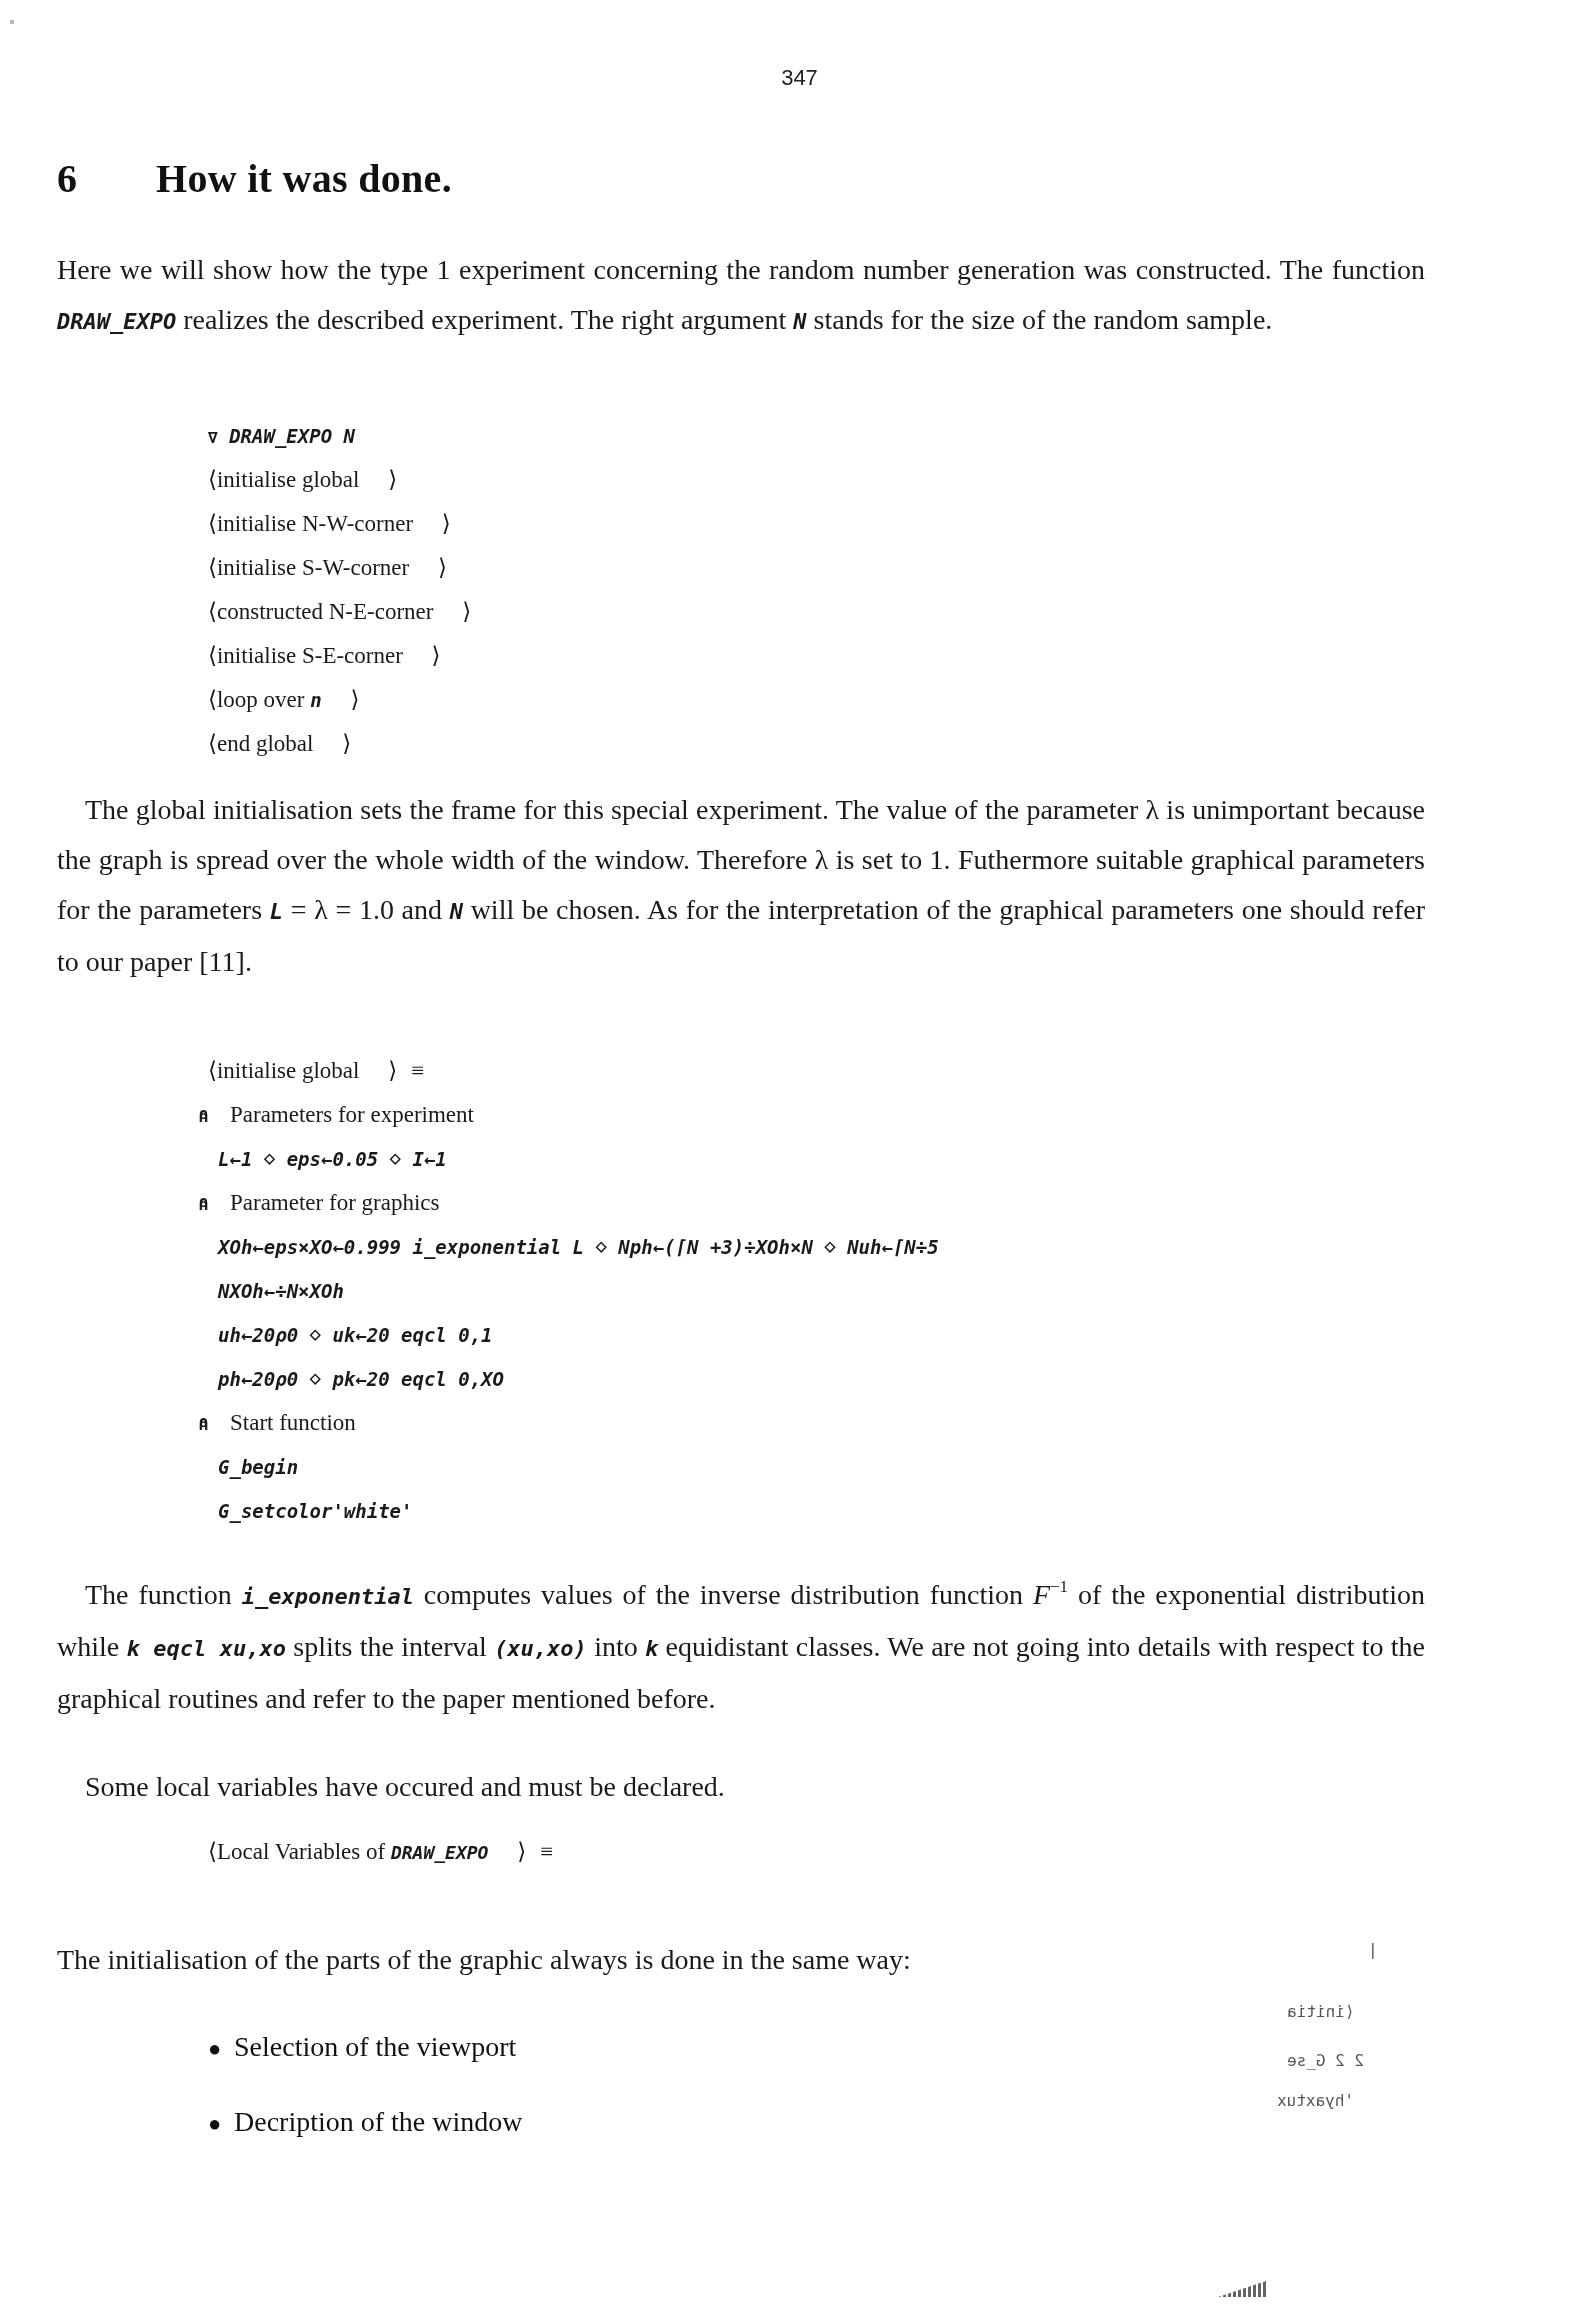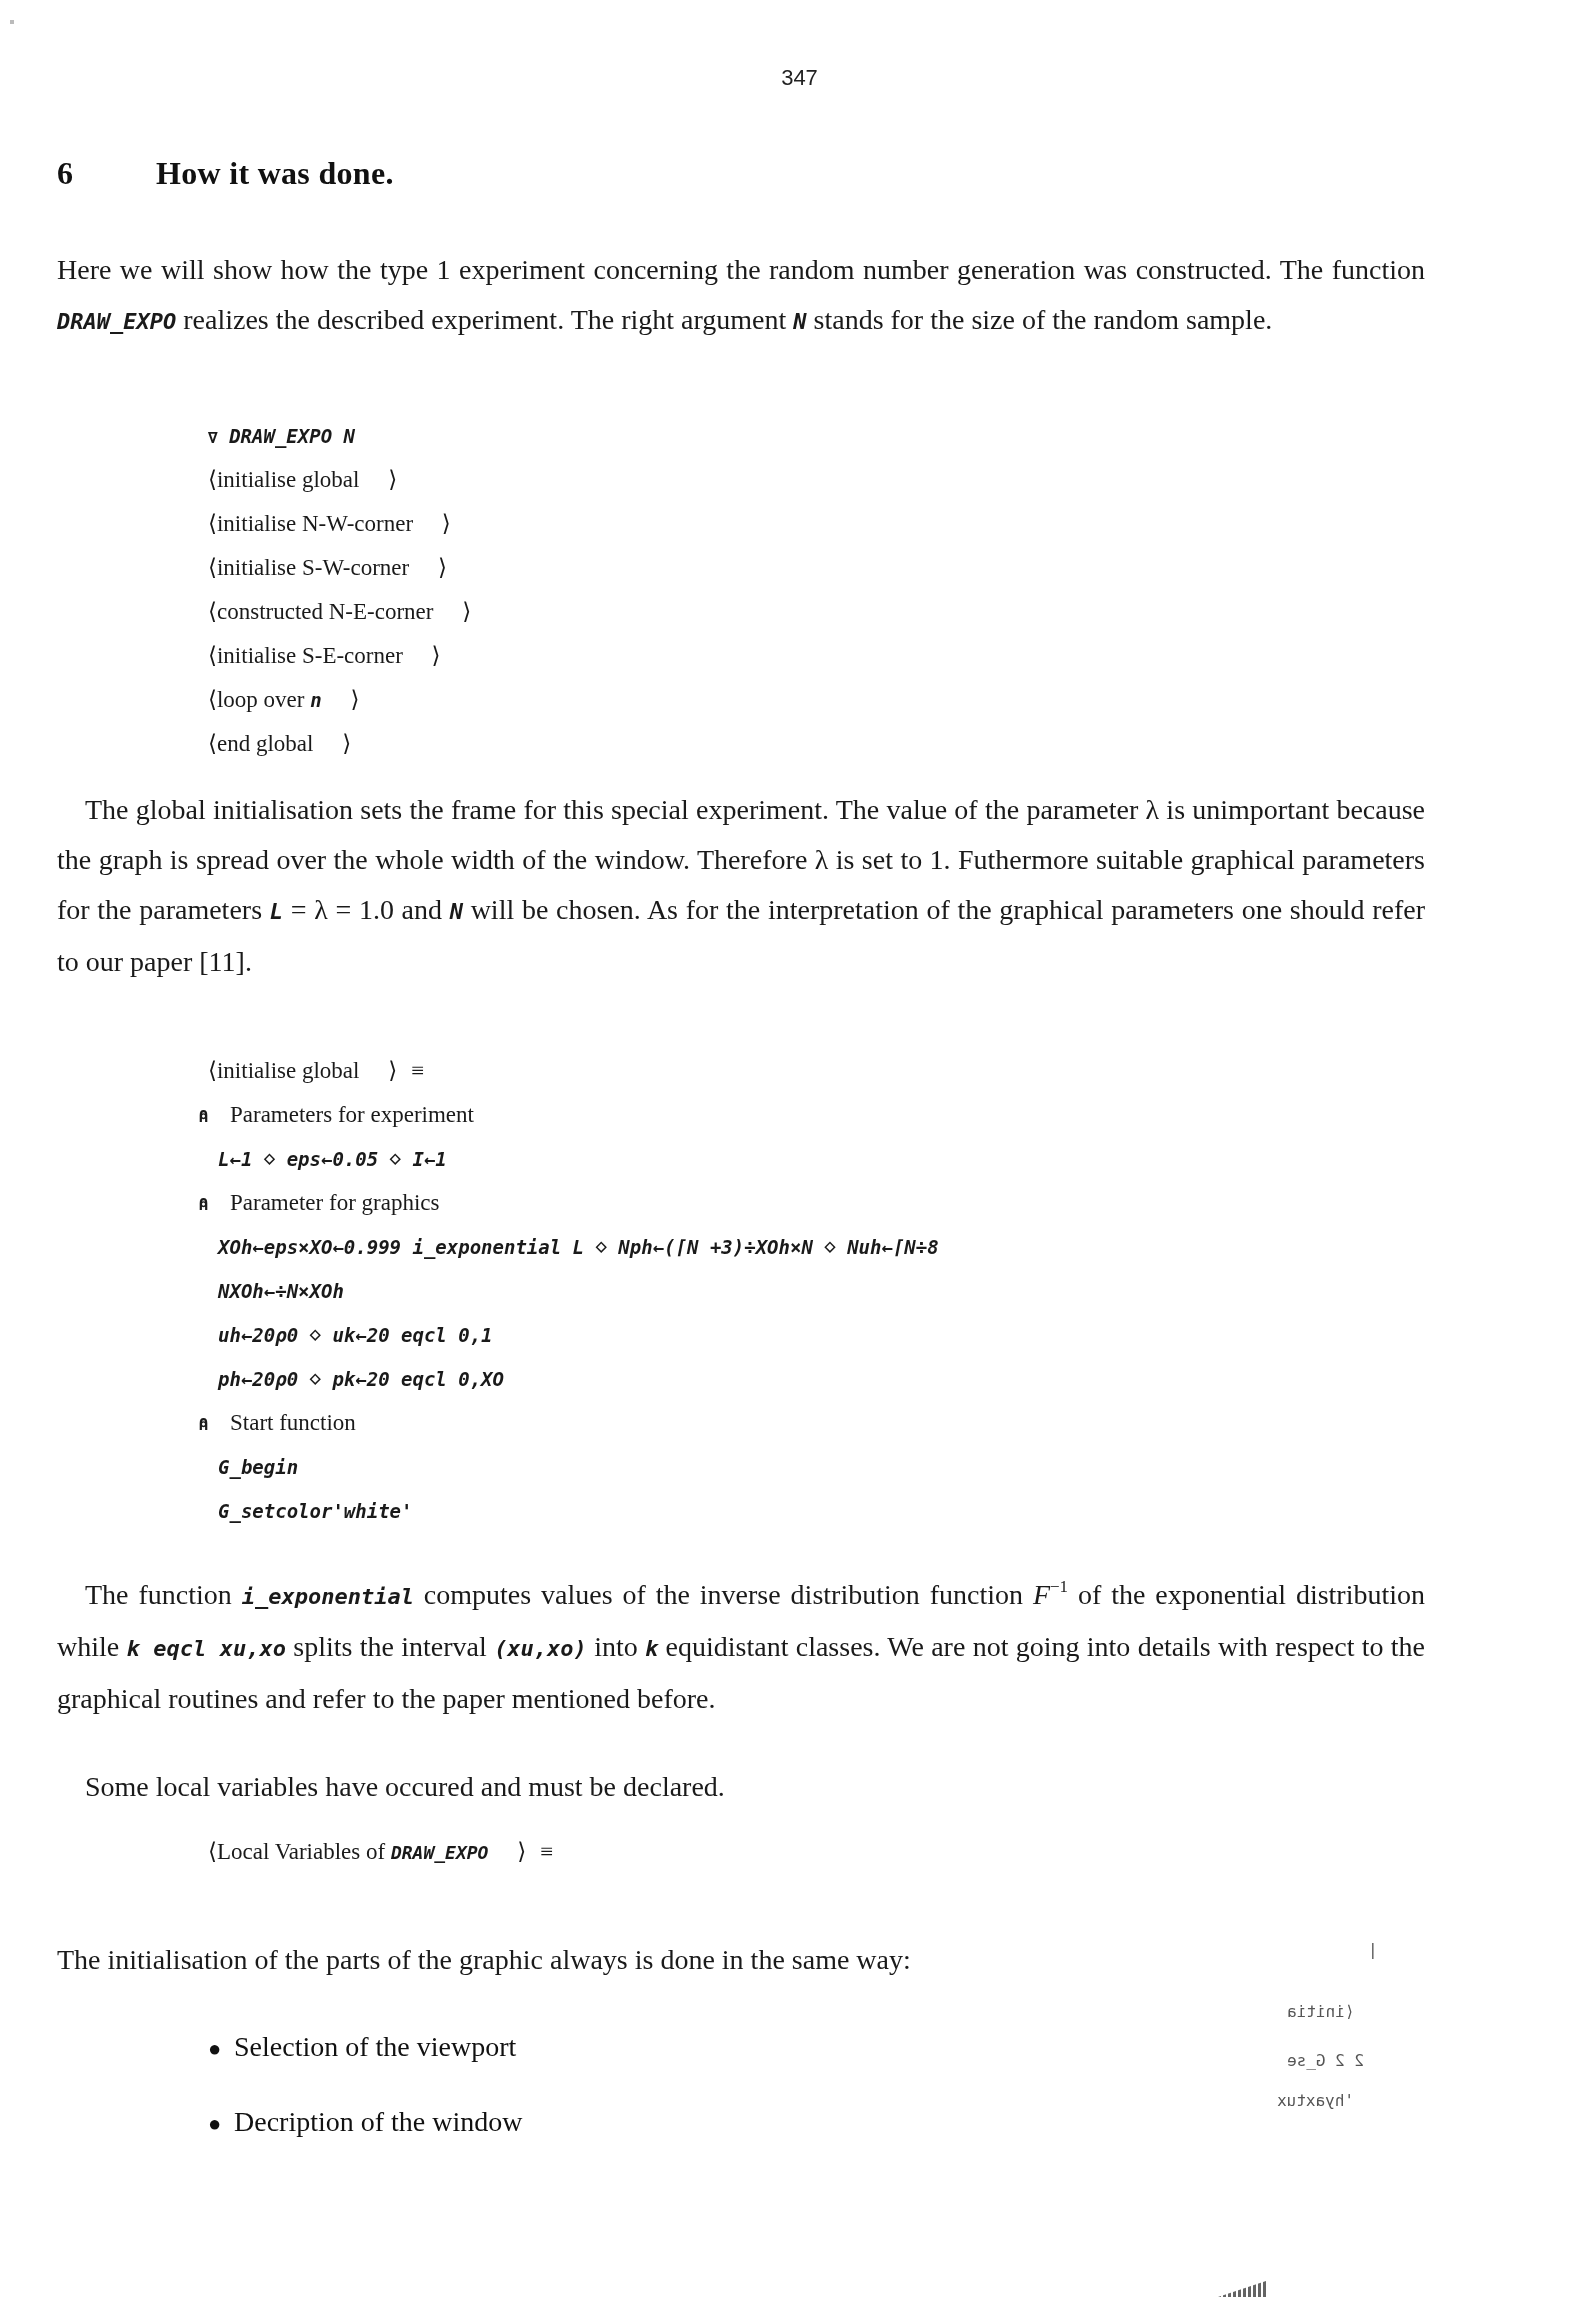--- a/index.html
+++ b/index.html
@@ -6,21 +6,21 @@
     body {
       width: 1571px; height: 2315px; position: relative; overflow: hidden;
       font-family: "Liberation Serif", "DejaVu Serif", serif; color: #111;
     }
     .abs { position: absolute; }
     .page-number {
       left: 14px; width: 1571px; top: 65px; text-align: center;
       font-family: "Liberation Sans", sans-serif; font-size: 22px; color: #222;
     }
     .section-heading {
-      left: 57px; top: 155px; font-size: 32px; font-weight: bold; letter-spacing: 0.3px;
+      left: 57px; top: 155px; font-size: 40px; font-weight: bold; letter-spacing: 0.3px;
     }
     .section-heading .num { display: inline-block; width: 99px; }
     .para {
       left: 57px; width: 1368px; font-size: 28px; line-height: 50px;
       text-align: justify; color: #1a1a1a;
     }
     .para.indent { text-indent: 28px; }
     .code {
       font-family: "DejaVu Sans Mono", "Liberation Mono", monospace;
       font-weight: bold; font-style: italic; font-size: 22px;
@@ -76,21 +76,21 @@
 
 <div class="abs para indent" style="top:785px;">
   <span>The global initialisation sets the frame for this special experiment. The value of the parameter </span><span class="lambda">λ</span><span> is unimportant because the graph is spread over the whole width of the window. Therefore </span><span class="lambda">λ</span><span> is set to 1. Futhermore suitable graphical parameters for the parameters </span><span class="code">L</span><span> = </span><span class="lambda">λ</span><span> = 1.0 and </span><span class="code">N</span><span> will be chosen. As for the interpretation of the graphical parameters one should refer to our paper [11].</span>
 </div>
 
 <div class="abs code-block" style="top:1049px;">
   <div class="line">⟨<span>initialise global</span>     ⟩<span class="equiv">≡</span></div>
   <div class="line" style="margin-left:-10px;"><span class="cmt-sym">⍝</span><span>Parameters for experiment</span></div>
   <div class="line"><span class="src">L←1 ⋄ eps←0.05 ⋄ I←1</span></div>
   <div class="line" style="margin-left:-10px;"><span class="cmt-sym">⍝</span><span>Parameter for graphics</span></div>
-  <div class="line"><span class="src">XOh←eps×XO←0.999 i_exponential L ⋄ Nph←(⌈N +3)÷XOh×N ⋄ Nuh←⌈N÷8</span></div>
+  <div class="line"><span class="src">XOh←eps×XO←0.999 i_exponential L ⋄ Nph←(⌈N +3)÷XOh×N ⋄ Nuh←⌈N÷5</span></div>
   <div class="line"><span class="src">NXOh←÷N×XOh</span></div>
   <div class="line"><span class="src">uh←20ρ0 ⋄ uk←20 eqcl 0,1</span></div>
   <div class="line"><span class="src">ph←20ρ0 ⋄ pk←20 eqcl 0,XO</span></div>
   <div class="line" style="margin-left:-10px;"><span class="cmt-sym">⍝</span><span>Start function</span></div>
   <div class="line"><span class="src">G_begin</span></div>
   <div class="line"><span class="src">G_setcolor'white'</span></div>
 </div>
 
 <div class="abs para indent" style="top:1562px;">
   <span>The function </span><span class="code">i_exponential</span><span> computes values of the inverse distribution function </span><i>F</i><span class="sup">−1</span><span> of the exponential distribution while </span><span class="code">k eqcl xu,xo</span><span> splits the interval </span><span class="code">(xu,xo)</span><span> into </span><span class="code">k</span><span> equidistant classes. We are not going into details with respect to the graphical routines and refer to the paper mentioned before.</span>

